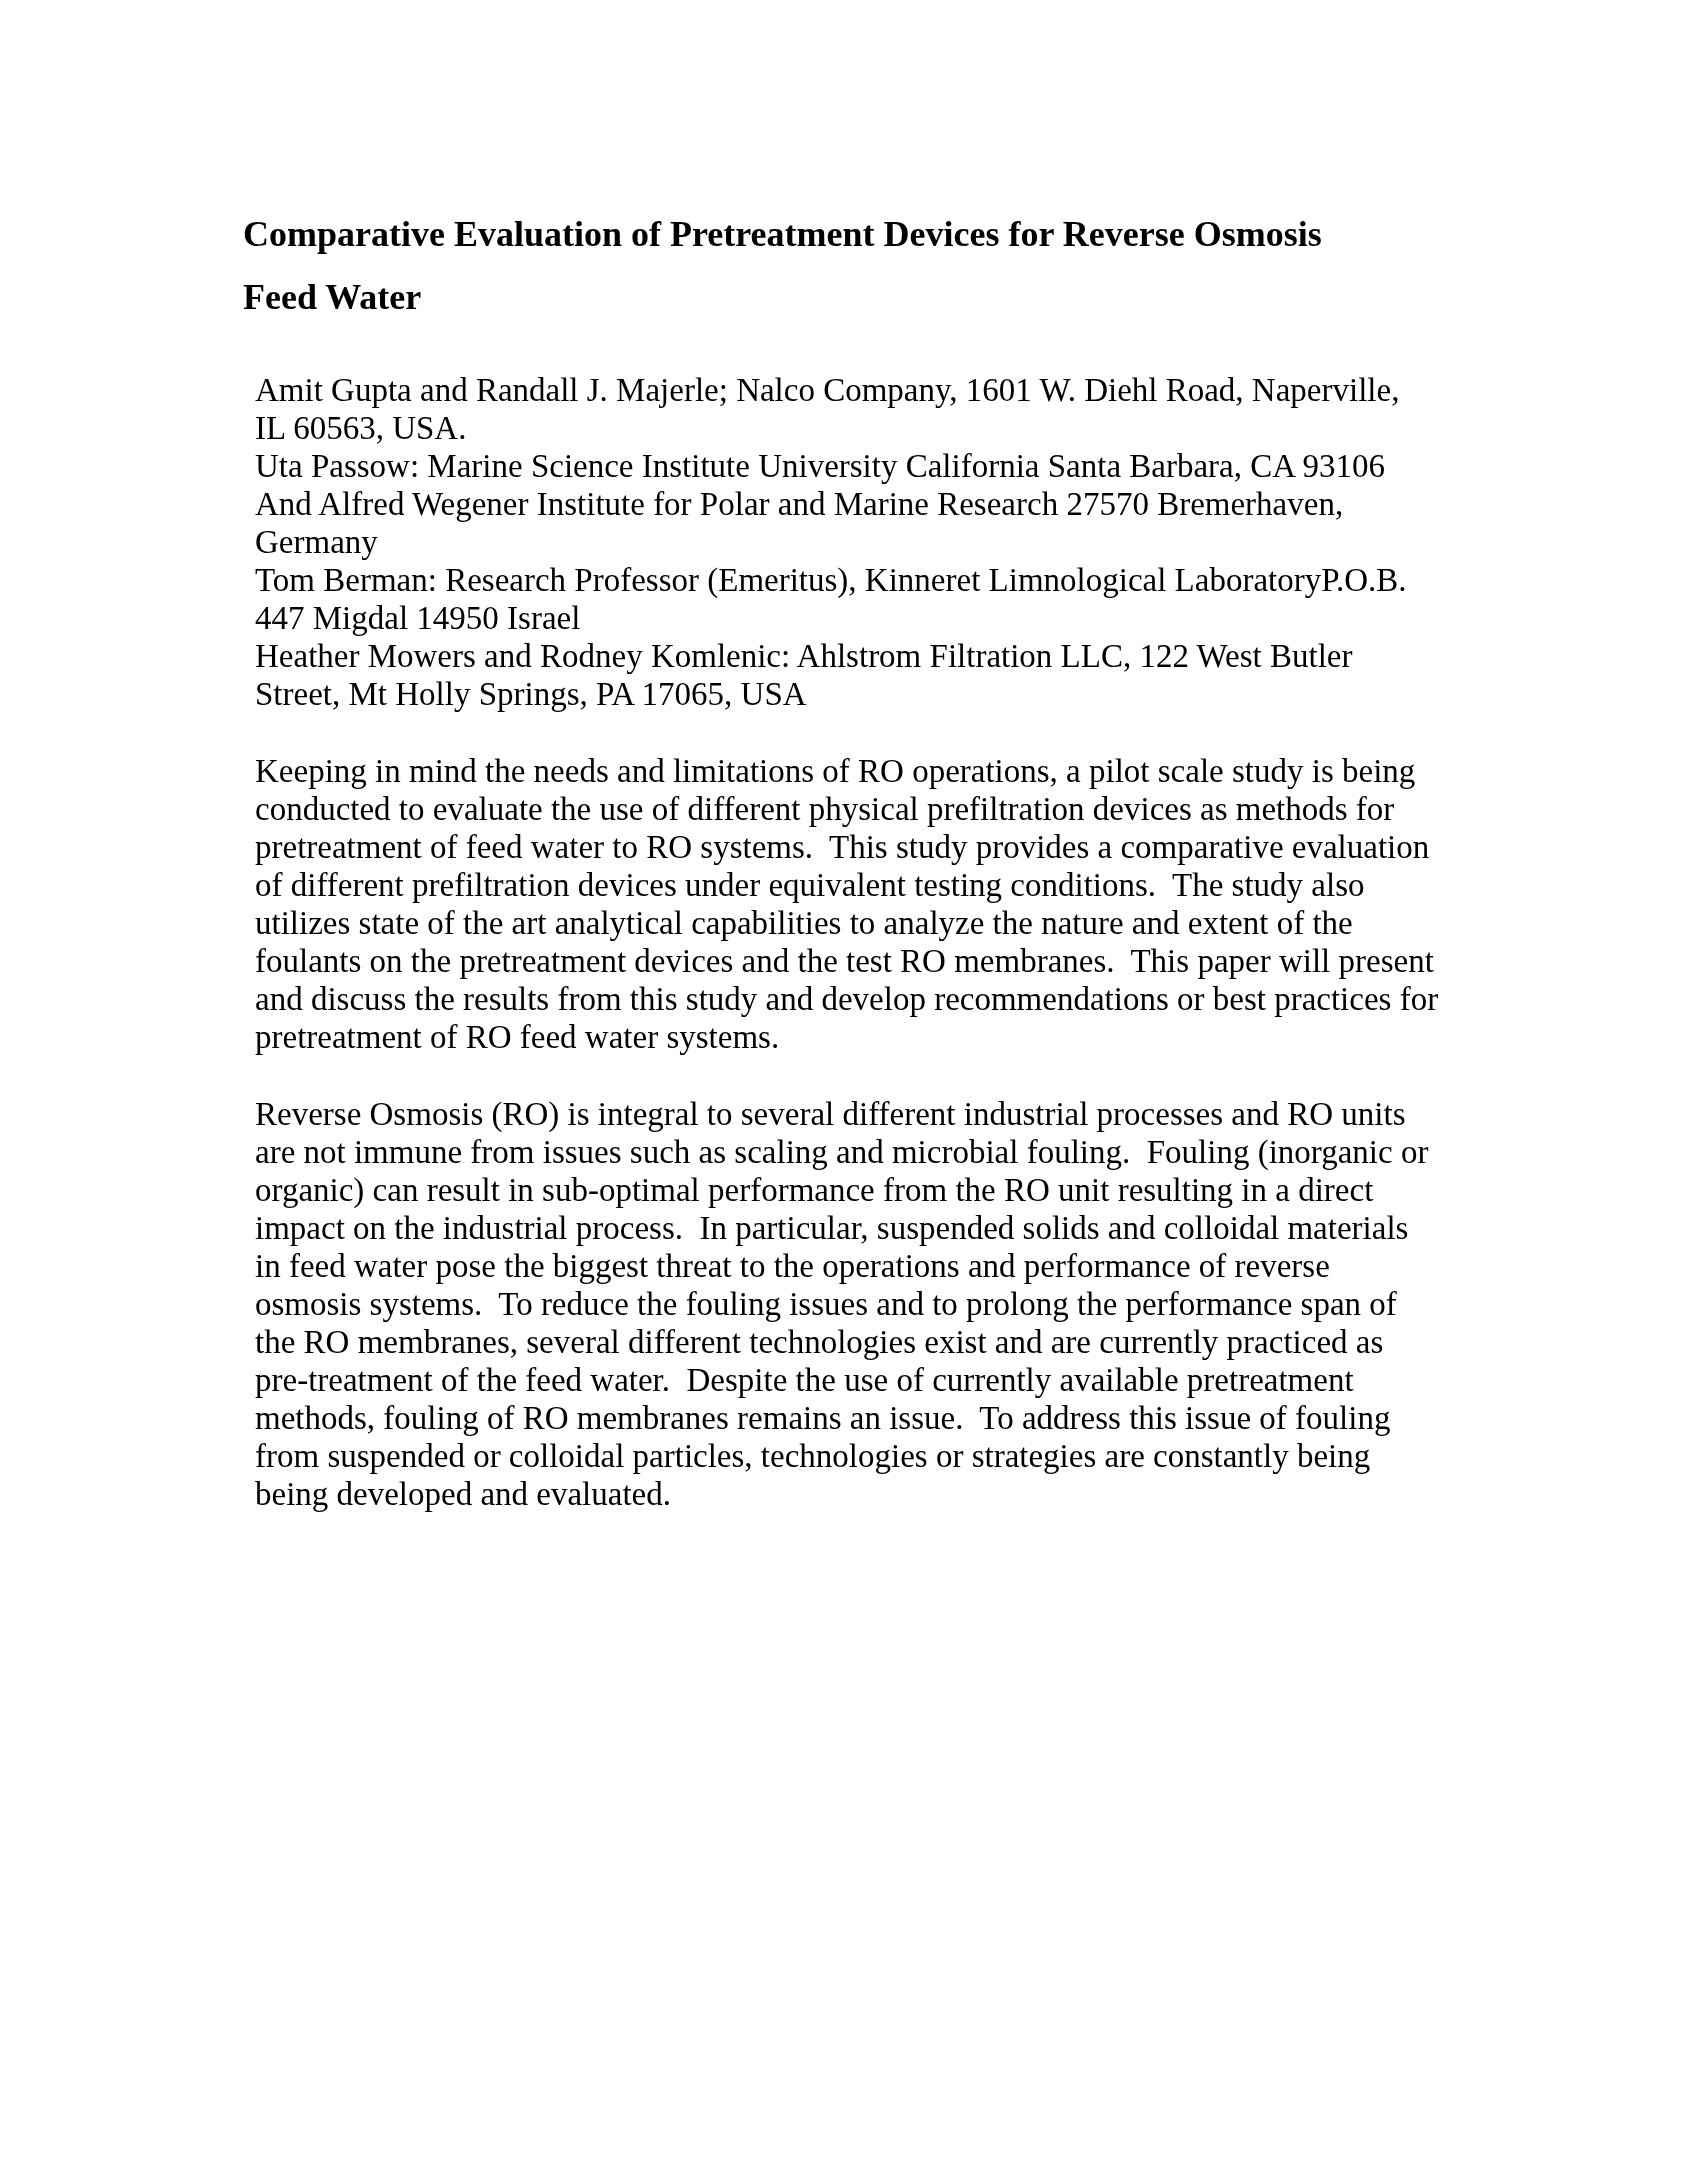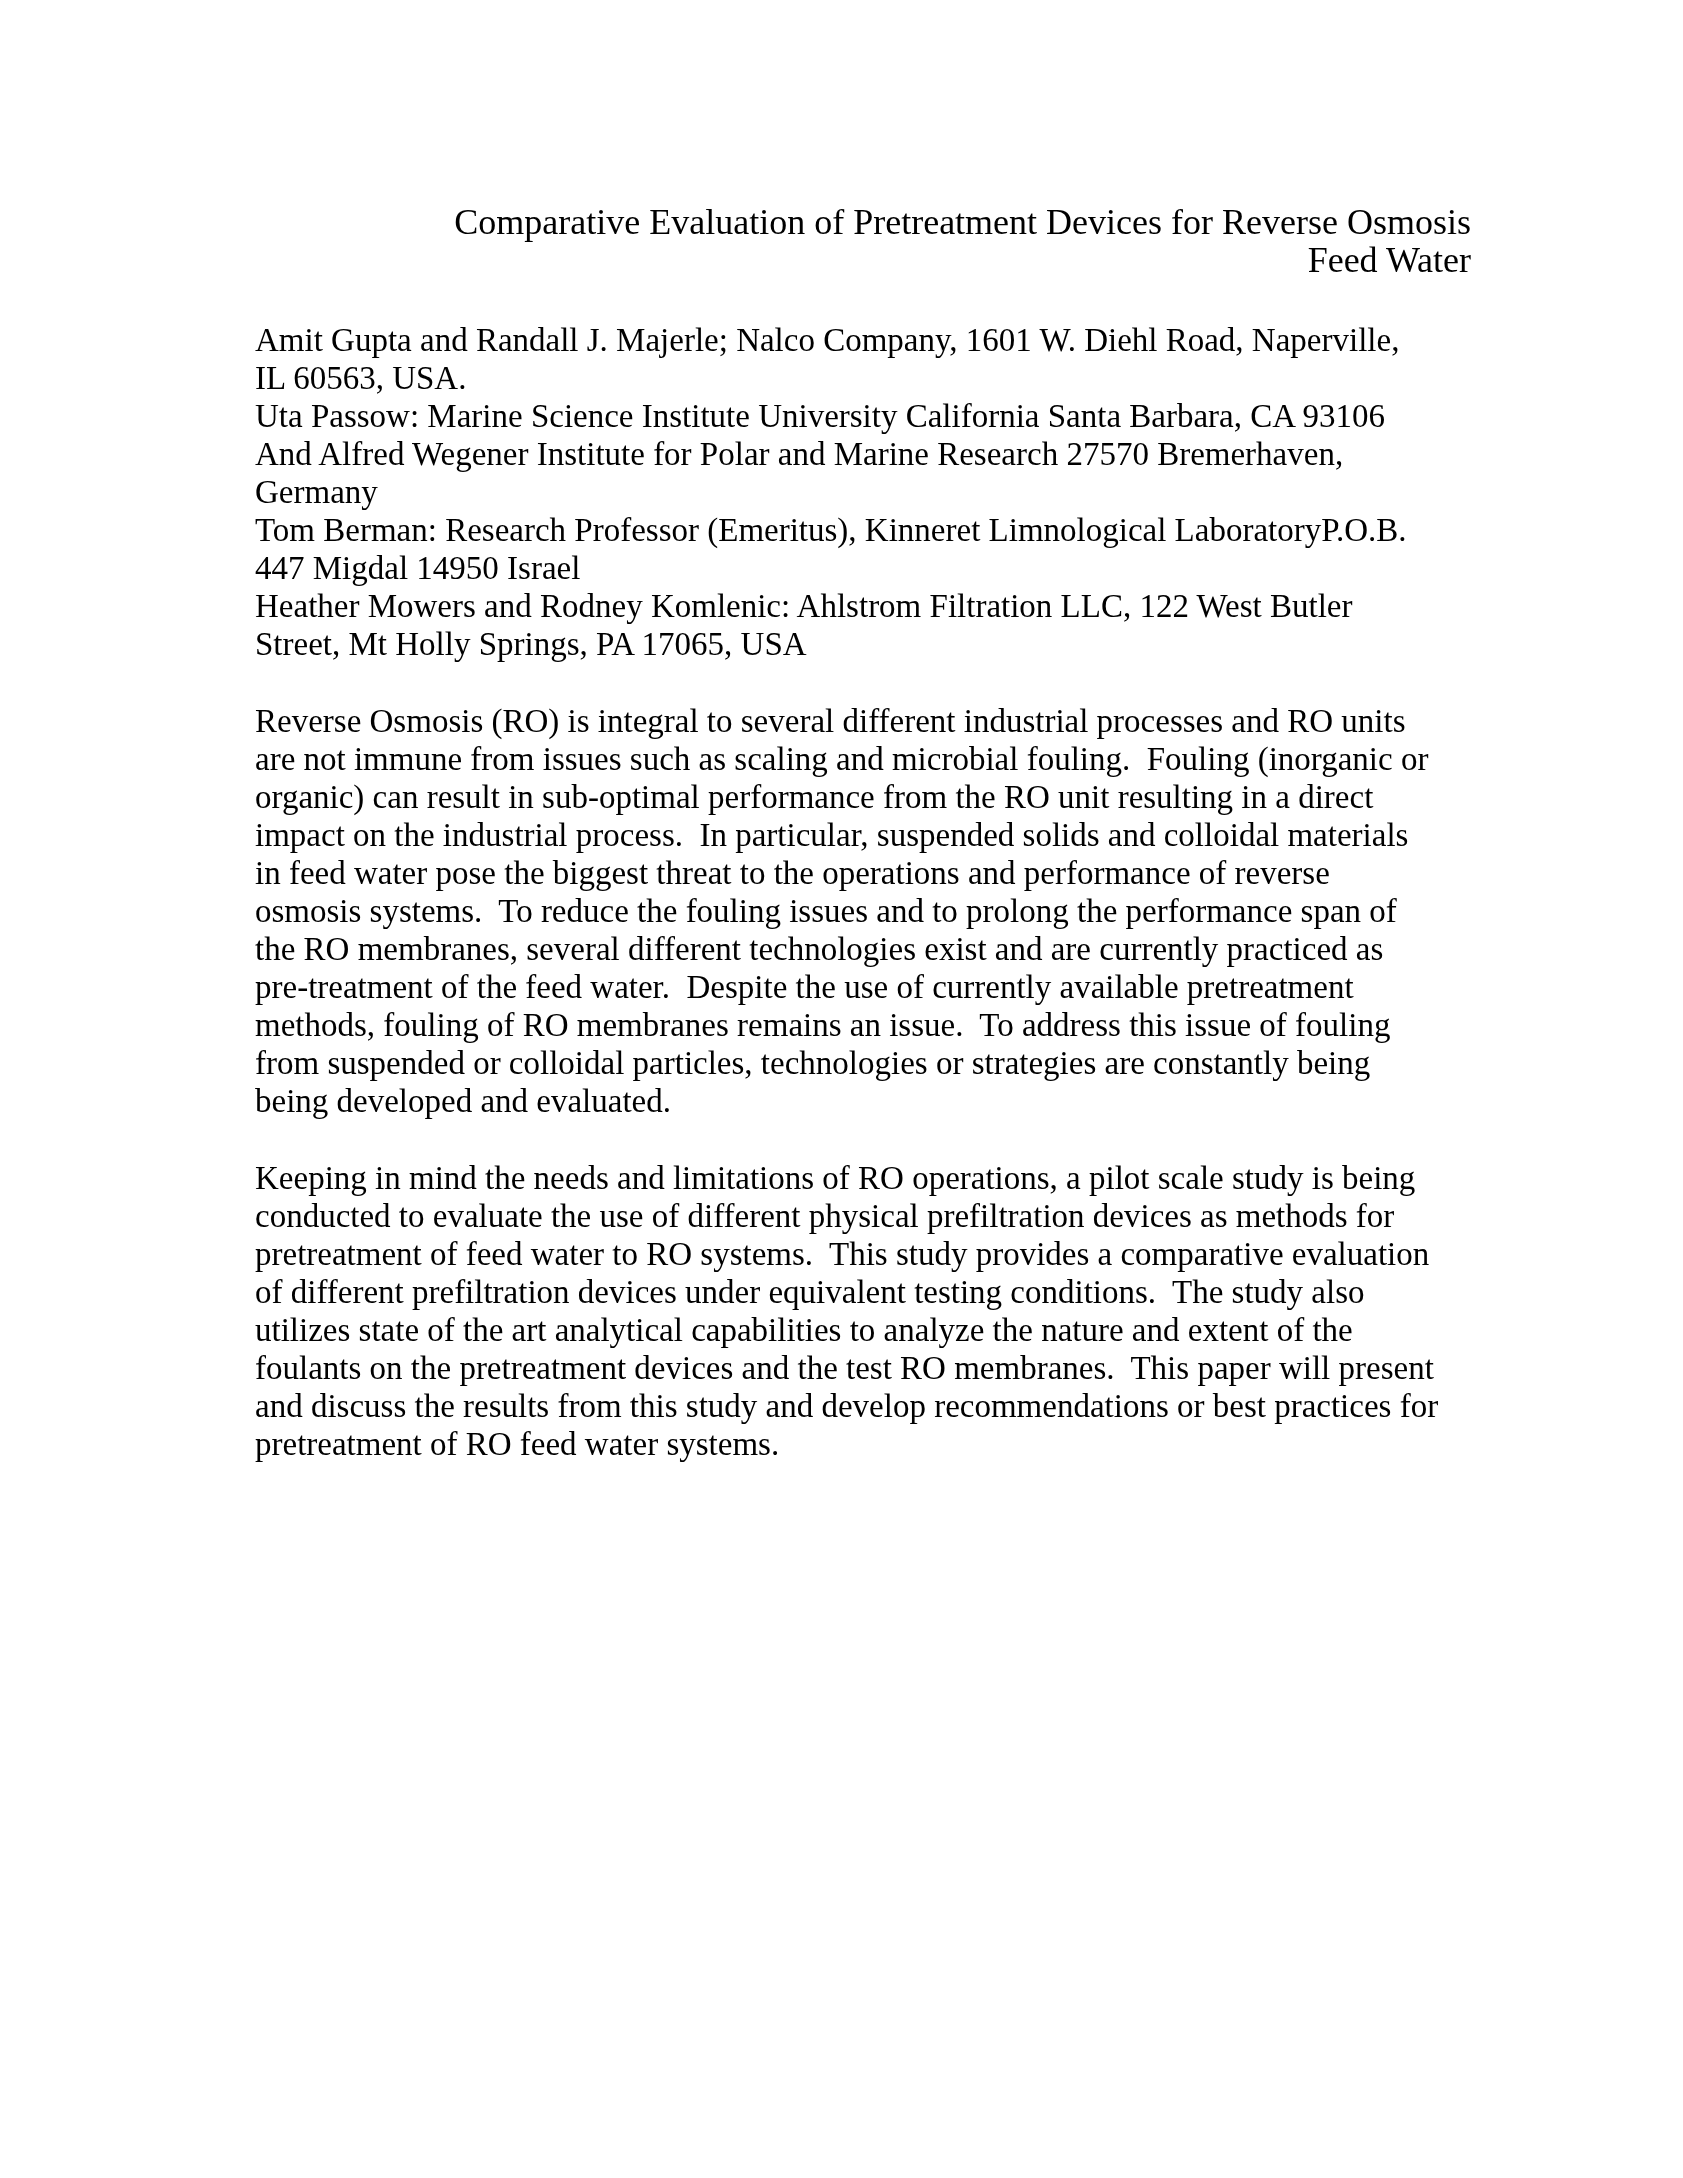--- a/index.html
+++ b/index.html
@@ -17,25 +17,24 @@
     color: #000000;
   }
   .content {
     position: absolute;
     left: 243px;
     top: 203px;
     width: 1228px;
   }
   .doc-title {
     font-size: 36px;
-    font-weight: normal;
-    line-height: 38px;
+    font-weight: bold;
+    line-height: 63px;
     white-space: pre-wrap;
     margin: 0 0 42px 0;
-    text-align: right;
   }
   .body-block {
     font-size: 33px;
     line-height: 38px;
     white-space: pre-wrap;
     margin: 0 0 39px 12px;
   }
 </style>
 </head>
 <body>
@@ -48,35 +47,35 @@
     <div class="body-block">Amit Gupta and Randall J. Majerle; Nalco Company, 1601 W. Diehl Road, Naperville,
 IL 60563, USA.
 Uta Passow: Marine Science Institute University California Santa Barbara, CA 93106
 And Alfred Wegener Institute for Polar and Marine Research 27570 Bremerhaven,
 Germany
 Tom Berman: Research Professor (Emeritus), Kinneret Limnological LaboratoryP.O.B.
 447 Migdal 14950 Israel
 Heather Mowers and Rodney Komlenic: Ahlstrom Filtration LLC, 122 West Butler
 Street, Mt Holly Springs, PA 17065, USA</div>
 
+    <div class="body-block">Keeping in mind the needs and limitations of RO operations, a pilot scale study is being
+conducted to evaluate the use of different physical prefiltration devices as methods for
+pretreatment of feed water to RO systems.  This study provides a comparative evaluation
+of different prefiltration devices under equivalent testing conditions.  The study also
+utilizes state of the art analytical capabilities to analyze the nature and extent of the
+foulants on the pretreatment devices and the test RO membranes.  This paper will present
+and discuss the results from this study and develop recommendations or best practices for
+pretreatment of RO feed water systems.</div>
+
     <div class="body-block">Reverse Osmosis (RO) is integral to several different industrial processes and RO units
 are not immune from issues such as scaling and microbial fouling.  Fouling (inorganic or
 organic) can result in sub-optimal performance from the RO unit resulting in a direct
 impact on the industrial process.  In particular, suspended solids and colloidal materials
 in feed water pose the biggest threat to the operations and performance of reverse
 osmosis systems.  To reduce the fouling issues and to prolong the performance span of
 the RO membranes, several different technologies exist and are currently practiced as
 pre-treatment of the feed water.  Despite the use of currently available pretreatment
 methods, fouling of RO membranes remains an issue.  To address this issue of fouling
 from suspended or colloidal particles, technologies or strategies are constantly being
 being developed and evaluated.</div>
-
-    <div class="body-block">Keeping in mind the needs and limitations of RO operations, a pilot scale study is being
-conducted to evaluate the use of different physical prefiltration devices as methods for
-pretreatment of feed water to RO systems.  This study provides a comparative evaluation
-of different prefiltration devices under equivalent testing conditions.  The study also
-utilizes state of the art analytical capabilities to analyze the nature and extent of the
-foulants on the pretreatment devices and the test RO membranes.  This paper will present
-and discuss the results from this study and develop recommendations or best practices for
-pretreatment of RO feed water systems.</div>
   </div>
 </div>
 
 
 </body></html>

